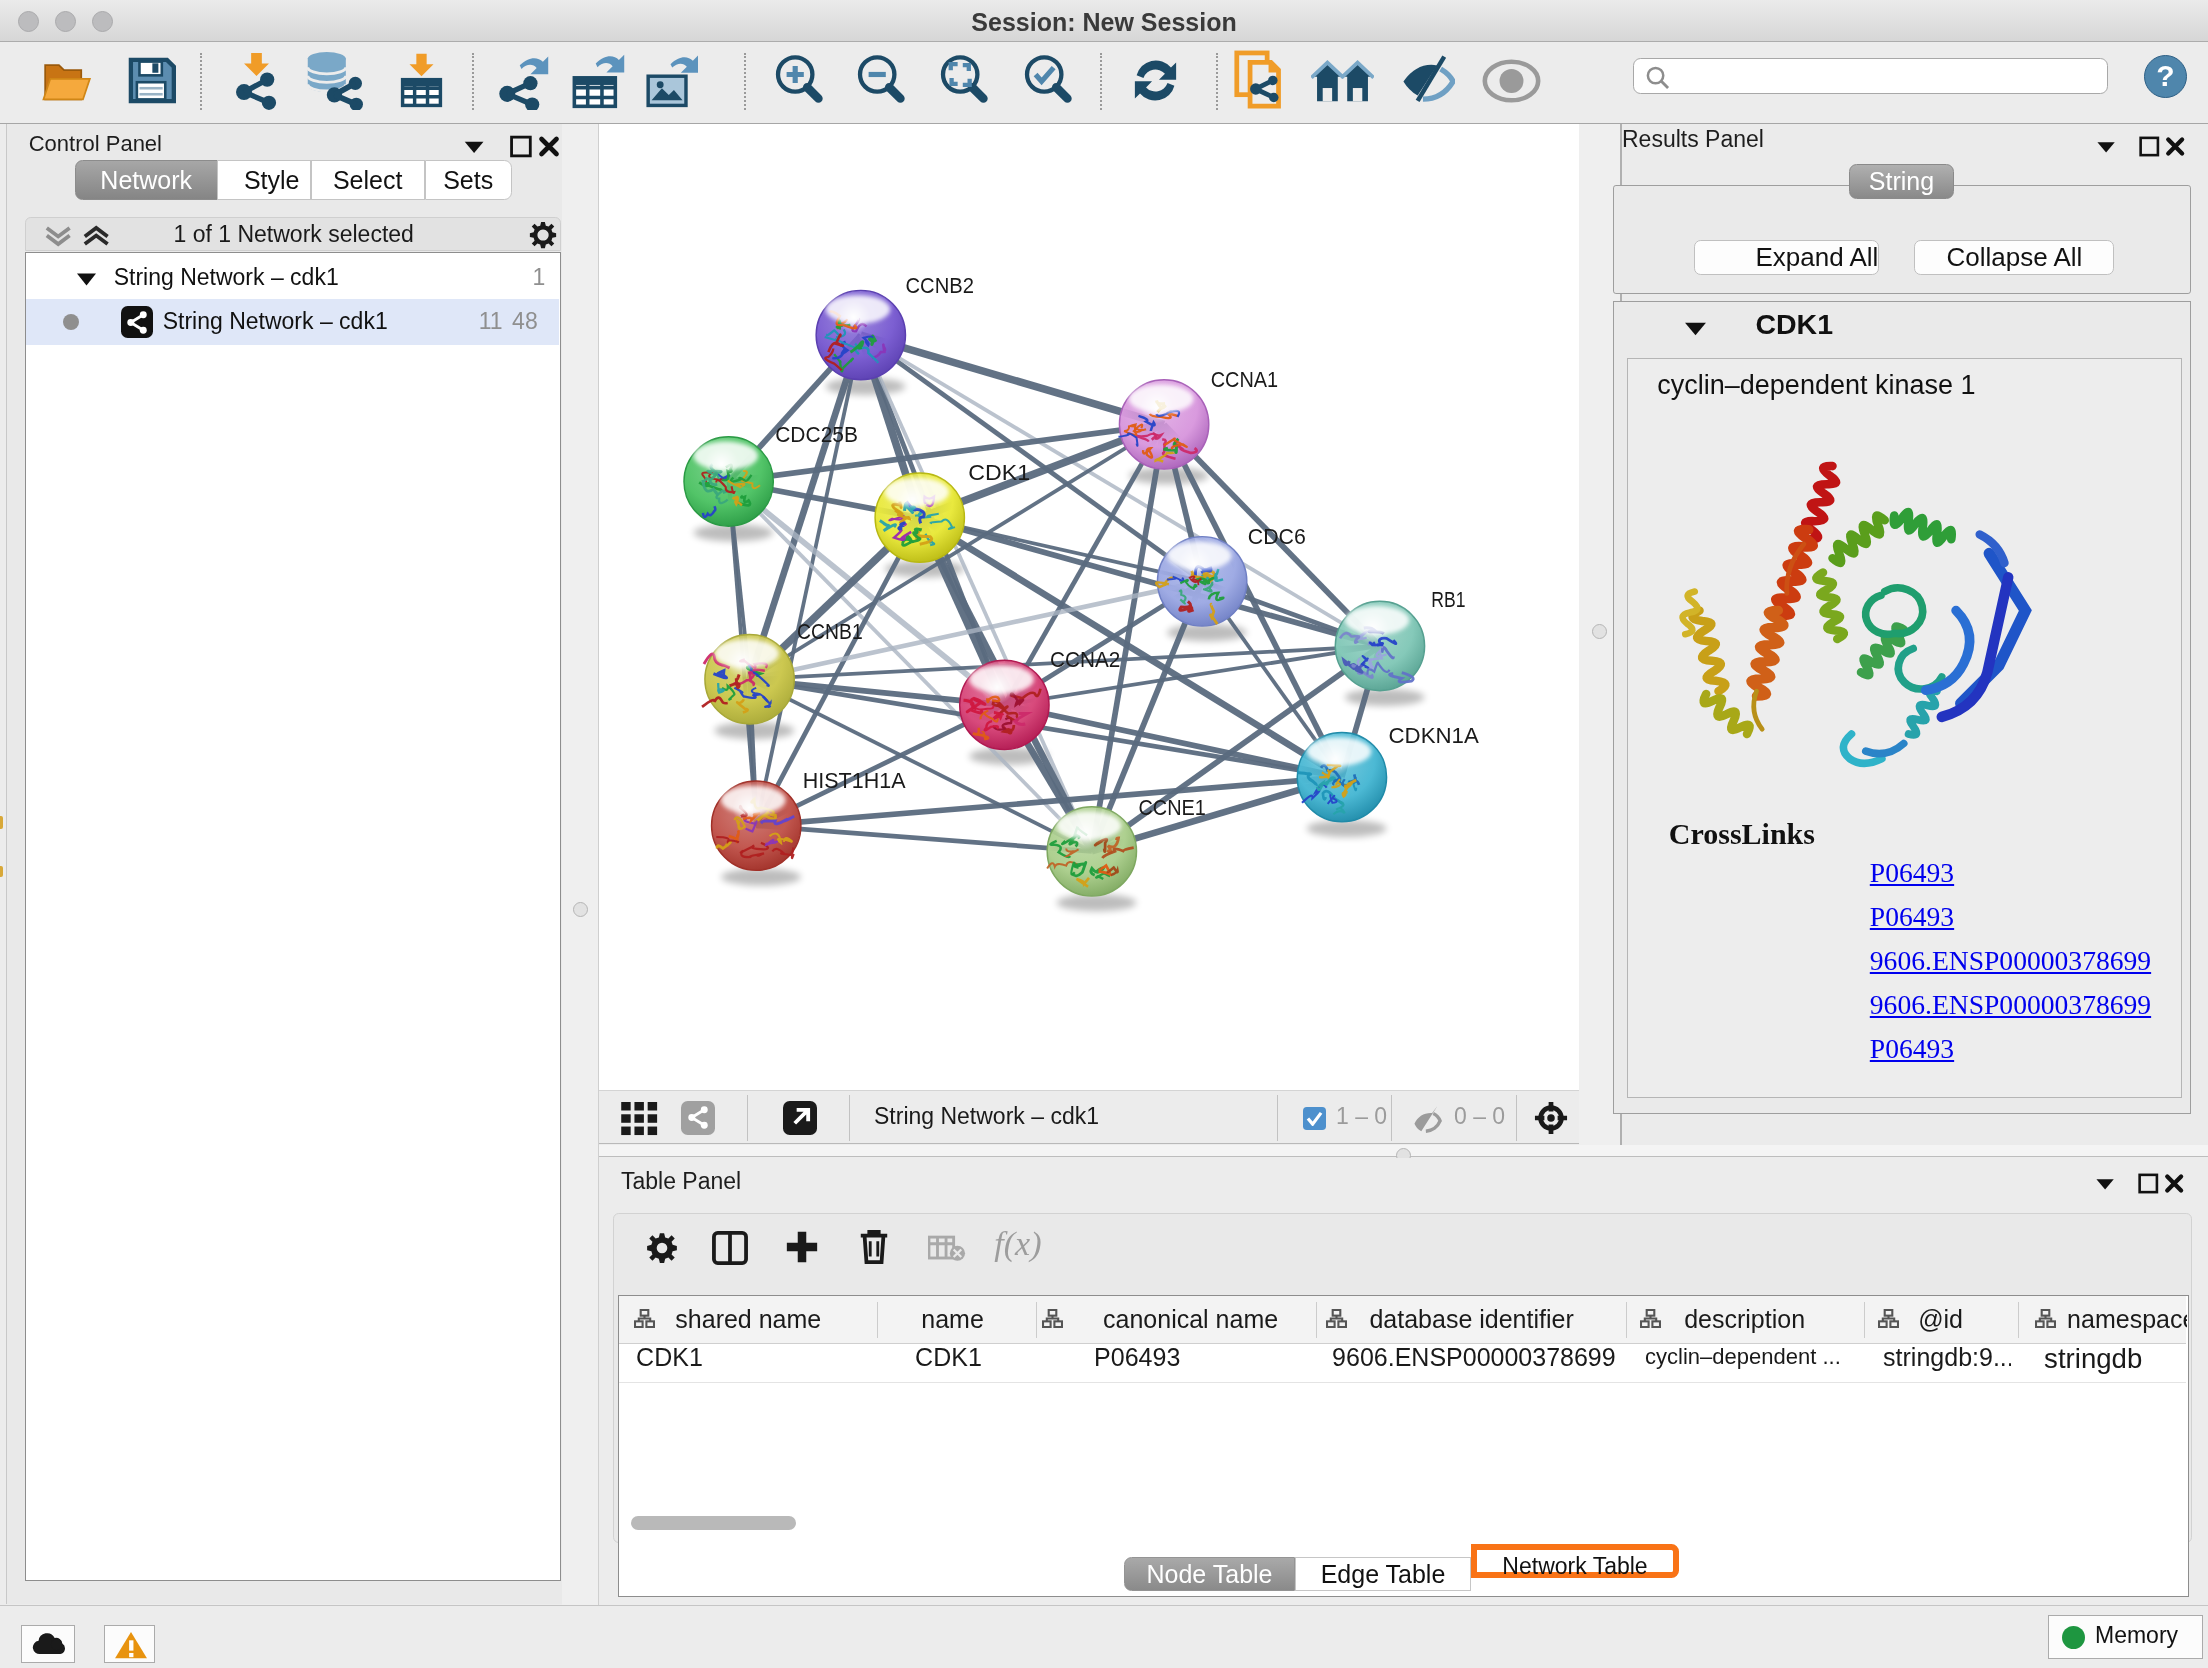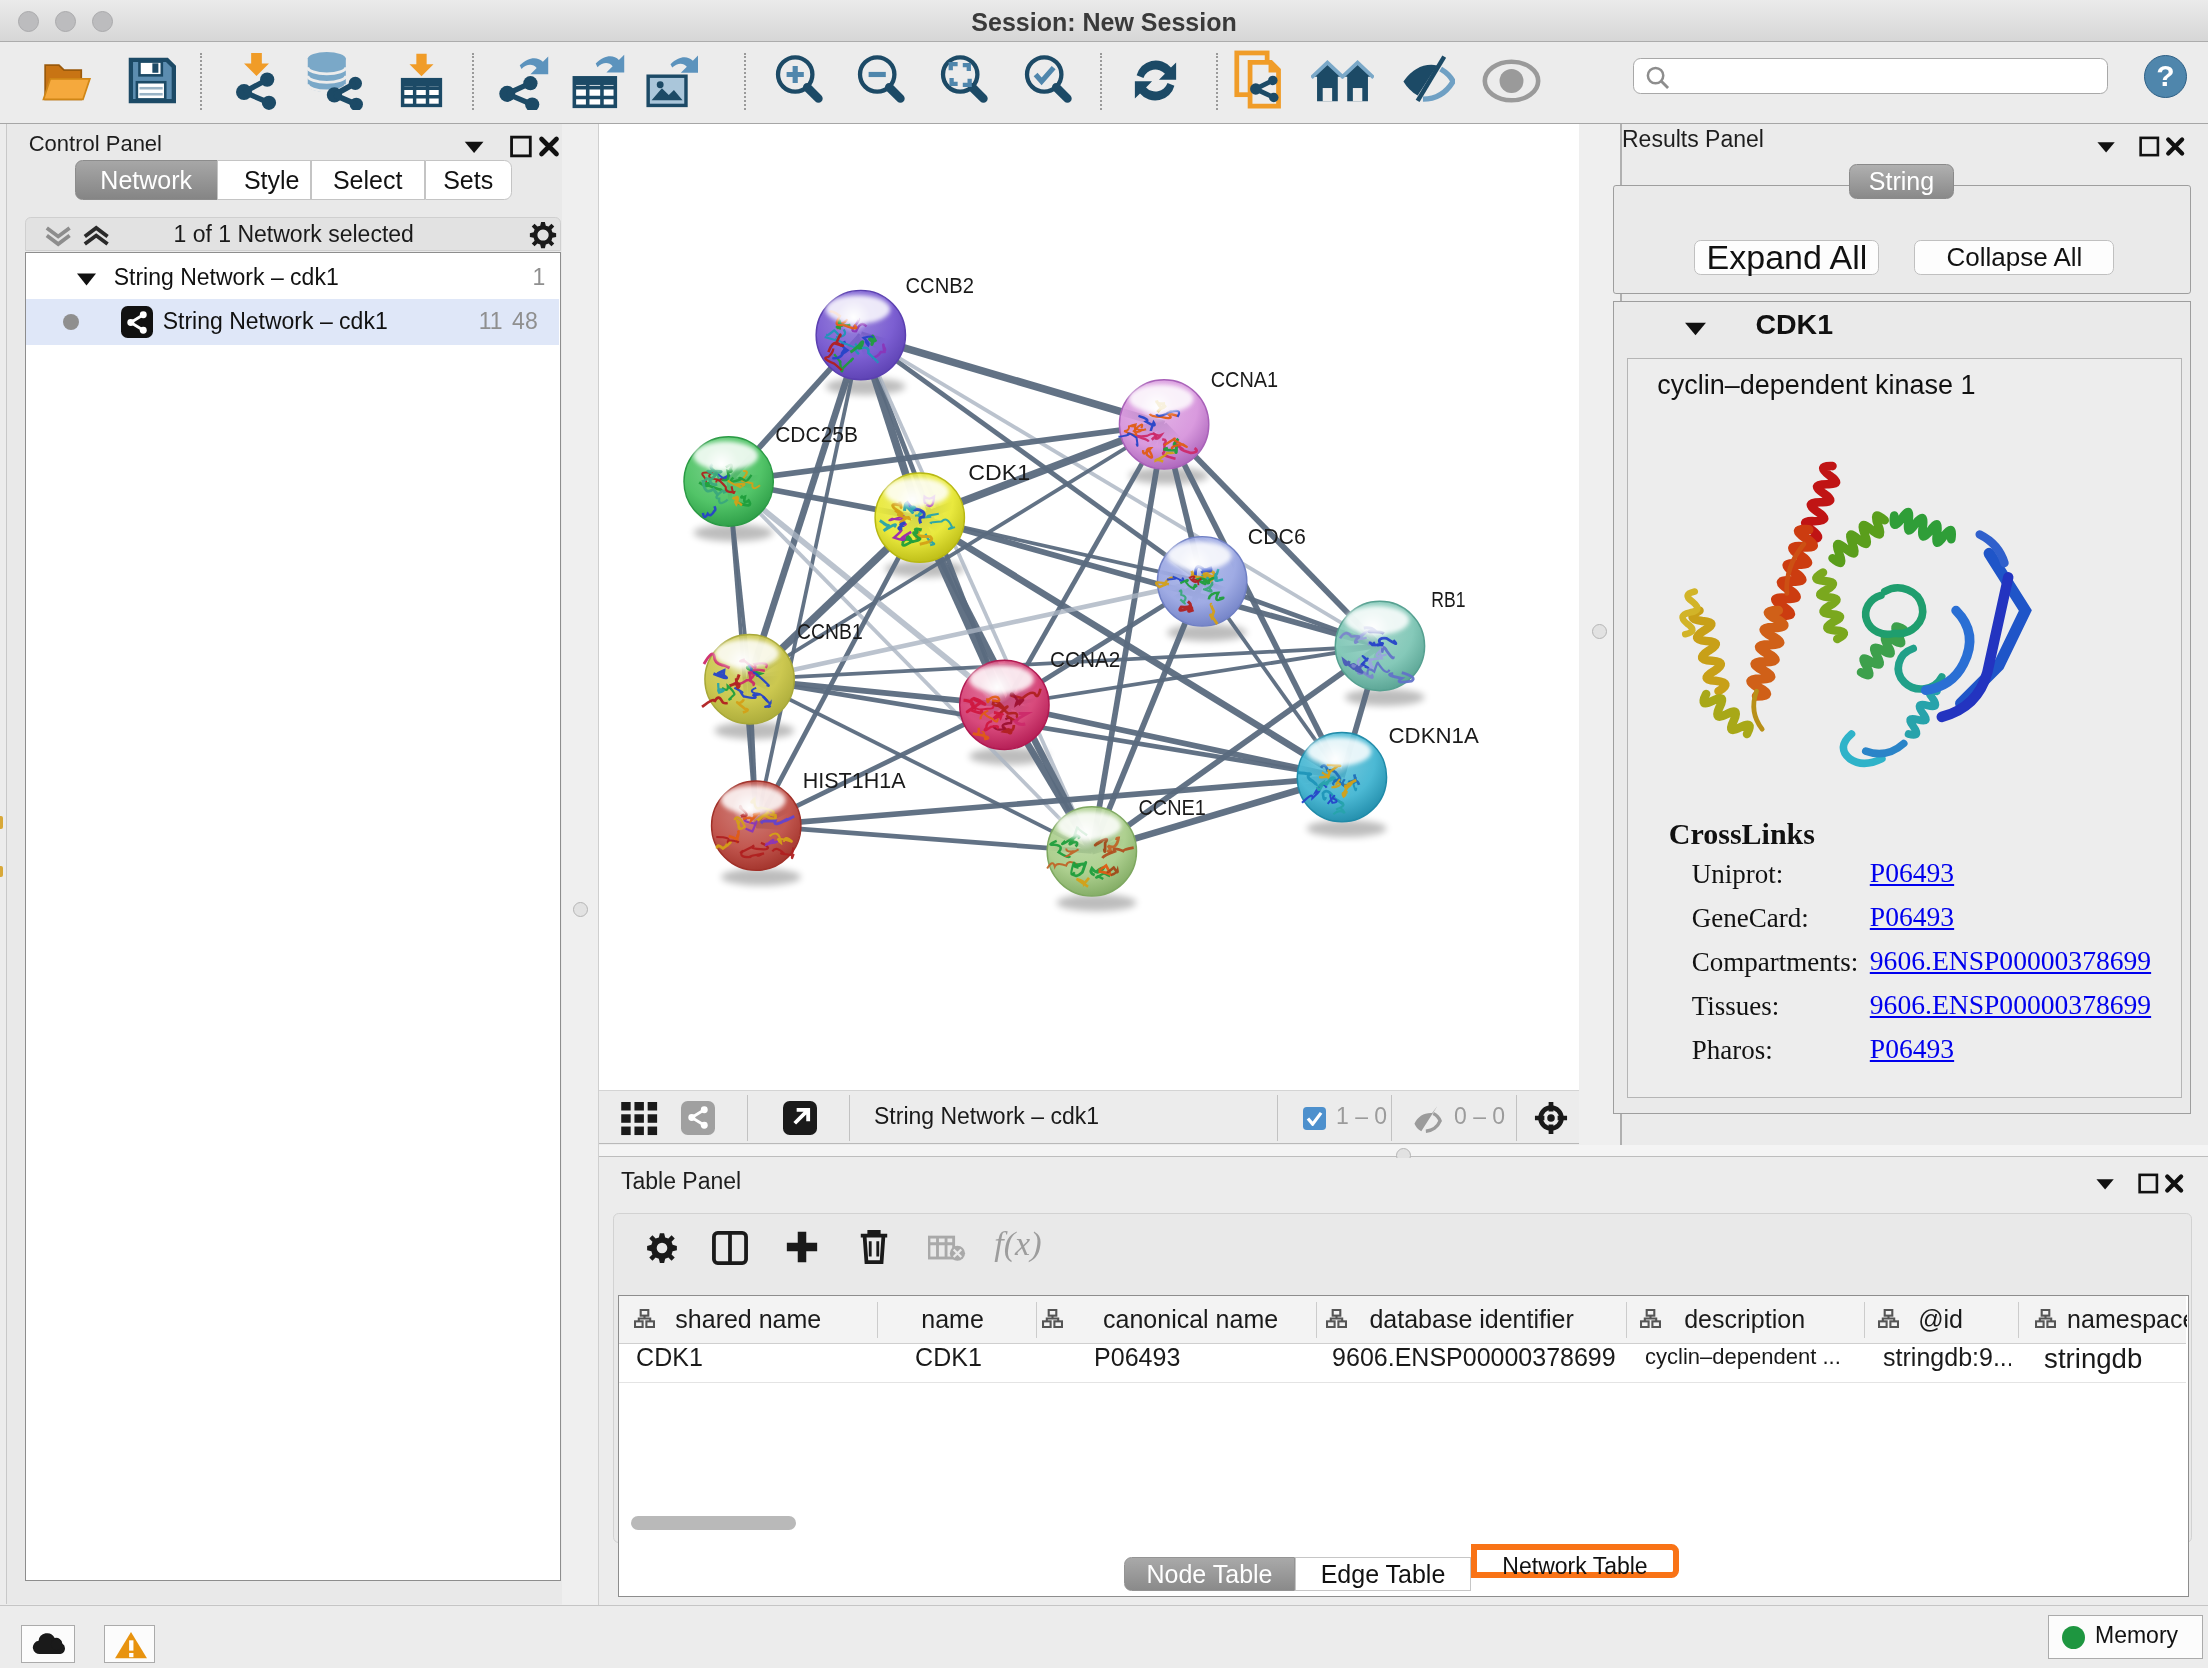--- a/index.html
+++ b/index.html
@@ -648,21 +648,21 @@
   <div class="abs" style="left:0px;top:1.9px;font-size:23px;color:#1d1d1d;">Results Panel</div>
   <svg class="abs" style="left:472px;top:9.5px" width="95" height="25" viewBox="0 0 110 26">
     <path d="M4 8 L24 8 L14 20 z" fill="#111"></path>
     <rect x="54" y="3" width="20" height="20" fill="none" stroke="#111" stroke-width="3"></rect>
     <path d="M86 5 L102 21 M102 5 L86 21" stroke="#111" stroke-width="5" stroke-linecap="round"></path>
   </svg>
 
   <div class="abs" style="left:227px;top:40px;width:105px;height:35px;z-index:5;border-radius:7.6px;background:linear-gradient(#b0b0b0,#898989);border:1px solid #8a8a8a;color:#fff;font-size:25px;text-align:center;line-height:33px;">String</div>
 
   <div class="abs" style="left:-8.6px;top:61px;width:578px;height:109px;background:#eaeaea;border:1.9px solid #9e9e9e;border-radius:2.9px;">
-    <div class="abs" style="left:80px;top:54px;width:185px;height:35px;background:#fdfdfd;border:1px solid #c0c0c0;border-radius:6.7px;font-size:34px;text-align:center;line-height:33px;color:#111;">Expand All</div>
+    <div class="abs" style="left:80px;top:54px;width:185px;height:35px;background:#fdfdfd;border:1px solid #c0c0c0;border-radius:6.7px;font-size:26px;text-align:right;line-height:33px;color:#111;">Expand All</div>
     <div class="abs" style="left:300px;top:54px;width:200px;height:35px;background:#fdfdfd;border:1px solid #c0c0c0;border-radius:6.7px;font-size:26px;text-align:center;line-height:33px;color:#111;">Collapse All</div>
   </div>
 
   <div class="abs" style="left:-8.6px;top:177px;width:578px;height:813px;background:#eaeaea;border:1.9px solid #9e9e9e;">
     <svg class="abs" style="left:69px;top:18px" width="25" height="19" viewBox="0 0 26 20">
         <path d="M2 3 L24 3 L13 16 z" fill="#111"></path>
       </svg>
     <div class="abs" style="left:141px;top:5.7px;font-size:28.5px;font-weight:bold;color:#111;">CDK1</div>
     <div class="abs" style="left:12.4px;top:56px;width:555px;height:740px;background:#ededed;border:1px solid #b5b5b5;">
       <div class="abs" style="left:29.5px;top:11.4px;font-size:27px;color:#111;">cyclin–dependent kinase 1</div>
@@ -687,23 +687,20 @@
 <path d="M360 135 L338 235 Q328 272 290 282" stroke="#2334c0" stroke-width="11"></path>
 <path d="M305 170 q24 24 8 56 q-12 24 -40 28" stroke="#2a6fd4" stroke-width="10"></path>
 <path d="M330 90 q20 10 26 30" stroke="#3060cc" stroke-width="9"></path>
 <path d="M250 310 q-18 16 -40 8" stroke="#2a84c8" stroke-width="8"></path>
 <path d="M145 100 q-20 24 -18 52" stroke="#cc5014" stroke-width="5"></path>
 <path d="M95 255 q-8 22 6 40" stroke="#b89018" stroke-width="5"></path>
 </g>
         </svg>
 
       <div class="abs" style="left:41px;top:458px;font-family:'Liberation Serif',serif;font-size:30px;font-weight:bold;color:#111;">CrossLinks</div>
-      <div class="abs" style="left:64px;top:493px;font-family:'Liberation Serif',serif;font-size:27px;color:#111;line-height:44px;">
-        Uniprot:<br>GeneCard:<br>Compartments:<br>Tissues:<br>Pharos:
-      </div>
       <div class="abs" style="left:242px;top:492px;font-family:'Liberation Serif',serif;font-size:27.6px;color:#0000ee;line-height:44px;text-decoration:underline;">
         P06493<br>P06493<br>9606.ENSP00000378699<br>9606.ENSP00000378699<br>P06493
       </div>
     </div>
   </div>
 </div>
 <div class="abs" id="hsplit"></div>
 <div class="dot" style="left:1396px;top:1148px;"></div>
 <div class="dot" style="left:573px;top:902px;"></div>
 <div class="dot" style="left:1592px;top:624px;"></div>

